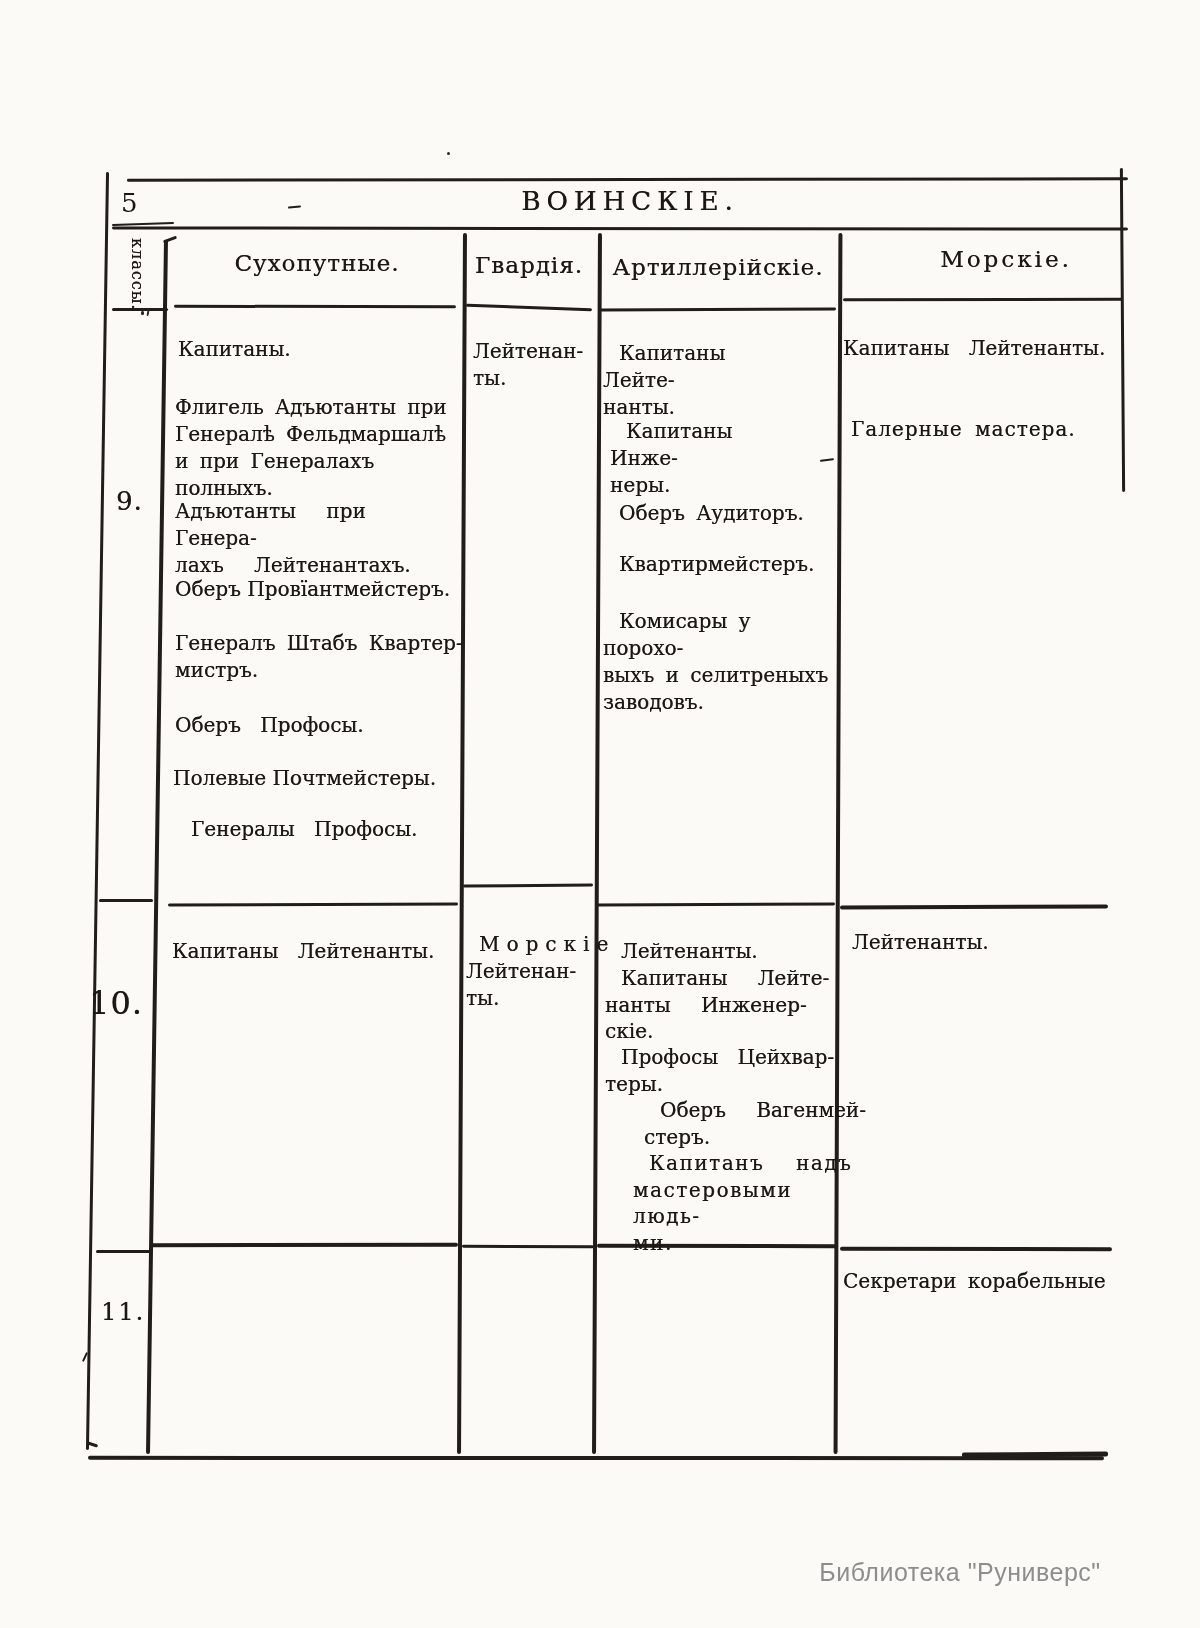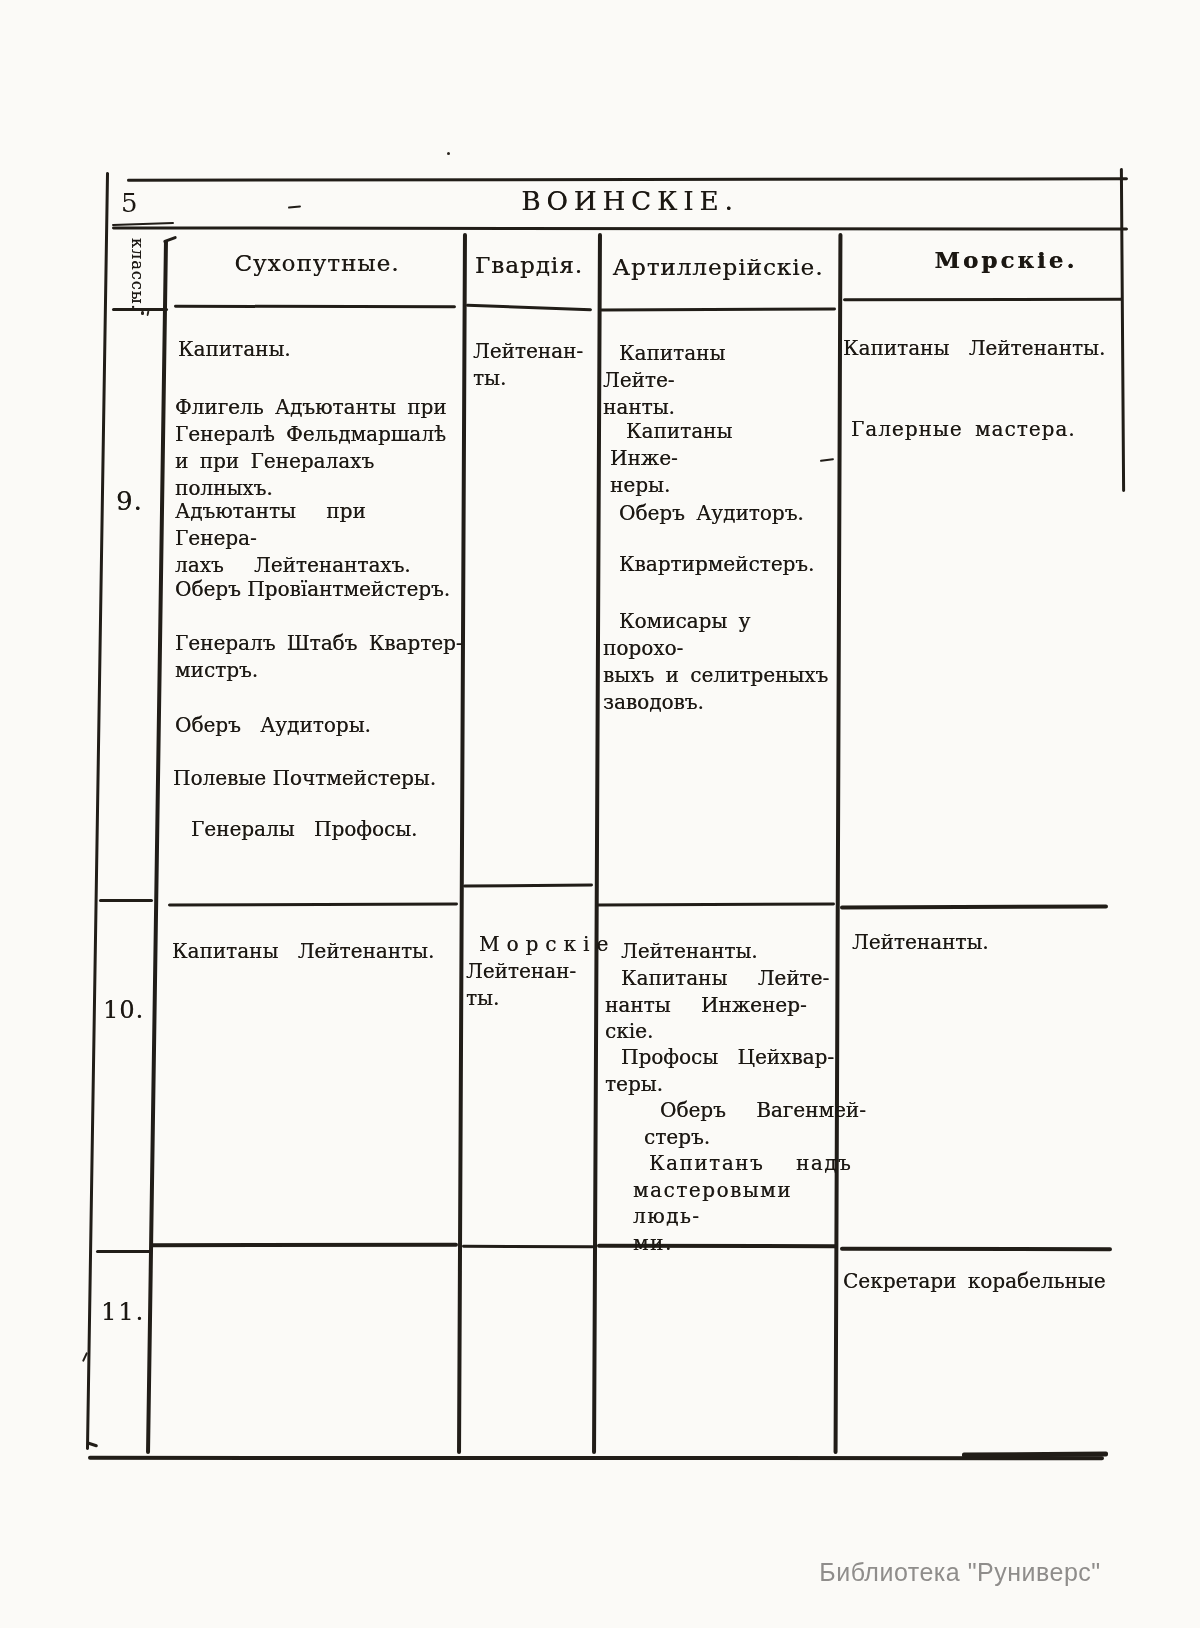--- a/index.html
+++ b/index.html
@@ -105,36 +105,36 @@
   <div class="rule" style="left:820px;top:459px;width:14px;height:2px;transform:rotate(-8deg);"></div>
   <div class="rule" style="left:84px;top:1352px;width:2px;height:10px;transform:rotate(25deg);"></div>
 
   <div class="pagenum">5</div>
   <div class="doctitle">ВОИНСКІЕ.</div>
   <div class="klassy">классы.</div>
 
   <div class="hdr" style="left:174px;top:250px;width:286px;">Сухопутные.</div>
   <div class="hdr" style="left:462px;top:252px;width:134px;">Гвардія.</div>
   <div class="hdr" style="left:598px;top:254px;width:240px;">Артиллерійскіе.</div>
-  <div class="hdr" style="left:840px;top:246px;width:332px;letter-spacing:3px;font-weight:bold;">Морскіе.</div>
+  <div class="hdr" style="left:840px;top:246px;width:332px;letter-spacing:3px;">Морскіе.</div>
 
   <div class="cls" style="left:116px;top:486px;font-size:26px;">9.</div>
-  <div class="cls" style="left:103px;top:984px;font-size:24px;margin-top:12px;">10.</div>
+  <div class="cls" style="left:89px;top:984px;font-size:32px;">10.</div>
   <div class="cls" style="left:101px;top:1298px;font-size:24px;letter-spacing:2px;">11.</div>
 
   <div class="t" style="left:178px;top:336px;width:286px;">Капитаны.</div>
   <div class="t ws1" style="left:175px;top:394px;width:292px;">Флигель Адъютанты при
 Генералѣ Фельдмаршалѣ
 и при Генералахъ полныхъ.</div>
   <div class="t ws3" style="left:175px;top:498px;width:292px;">Адъютанты при Генера-
 лахъ Лейтенантахъ.</div>
   <div class="t" style="left:175px;top:576px;width:292px;">Оберъ Провїантмейстеръ.</div>
   <div class="t ws1" style="left:175px;top:630px;width:292px;">Генералъ Штабъ Квартер-
 мистръ.</div>
-  <div class="t ws2" style="left:175px;top:712px;width:292px;">Оберъ Аудиторы.</div>
+  <div class="t ws2" style="left:175px;top:712px;width:292px;">Оберъ Профосы.</div>
   <div class="t" style="left:173px;top:765px;width:292px;">Полевые Почтмейстеры.</div>
   <div class="t ws2" style="left:191px;top:816px;width:292px;">Генералы Профосы.</div>
 
   <div class="t" style="left:473px;top:338px;width:122px;">Лейтенан-
 ты.</div>
 
   <div class="t ind ws4" style="left:603px;top:340px;width:234px;">Капитаны Лейте-
 нанты.</div>
   <div class="t ind ws4" style="left:603px;top:418px;width:234px;margin-left:7px;">Капитаны Инже-
 неры.</div>

